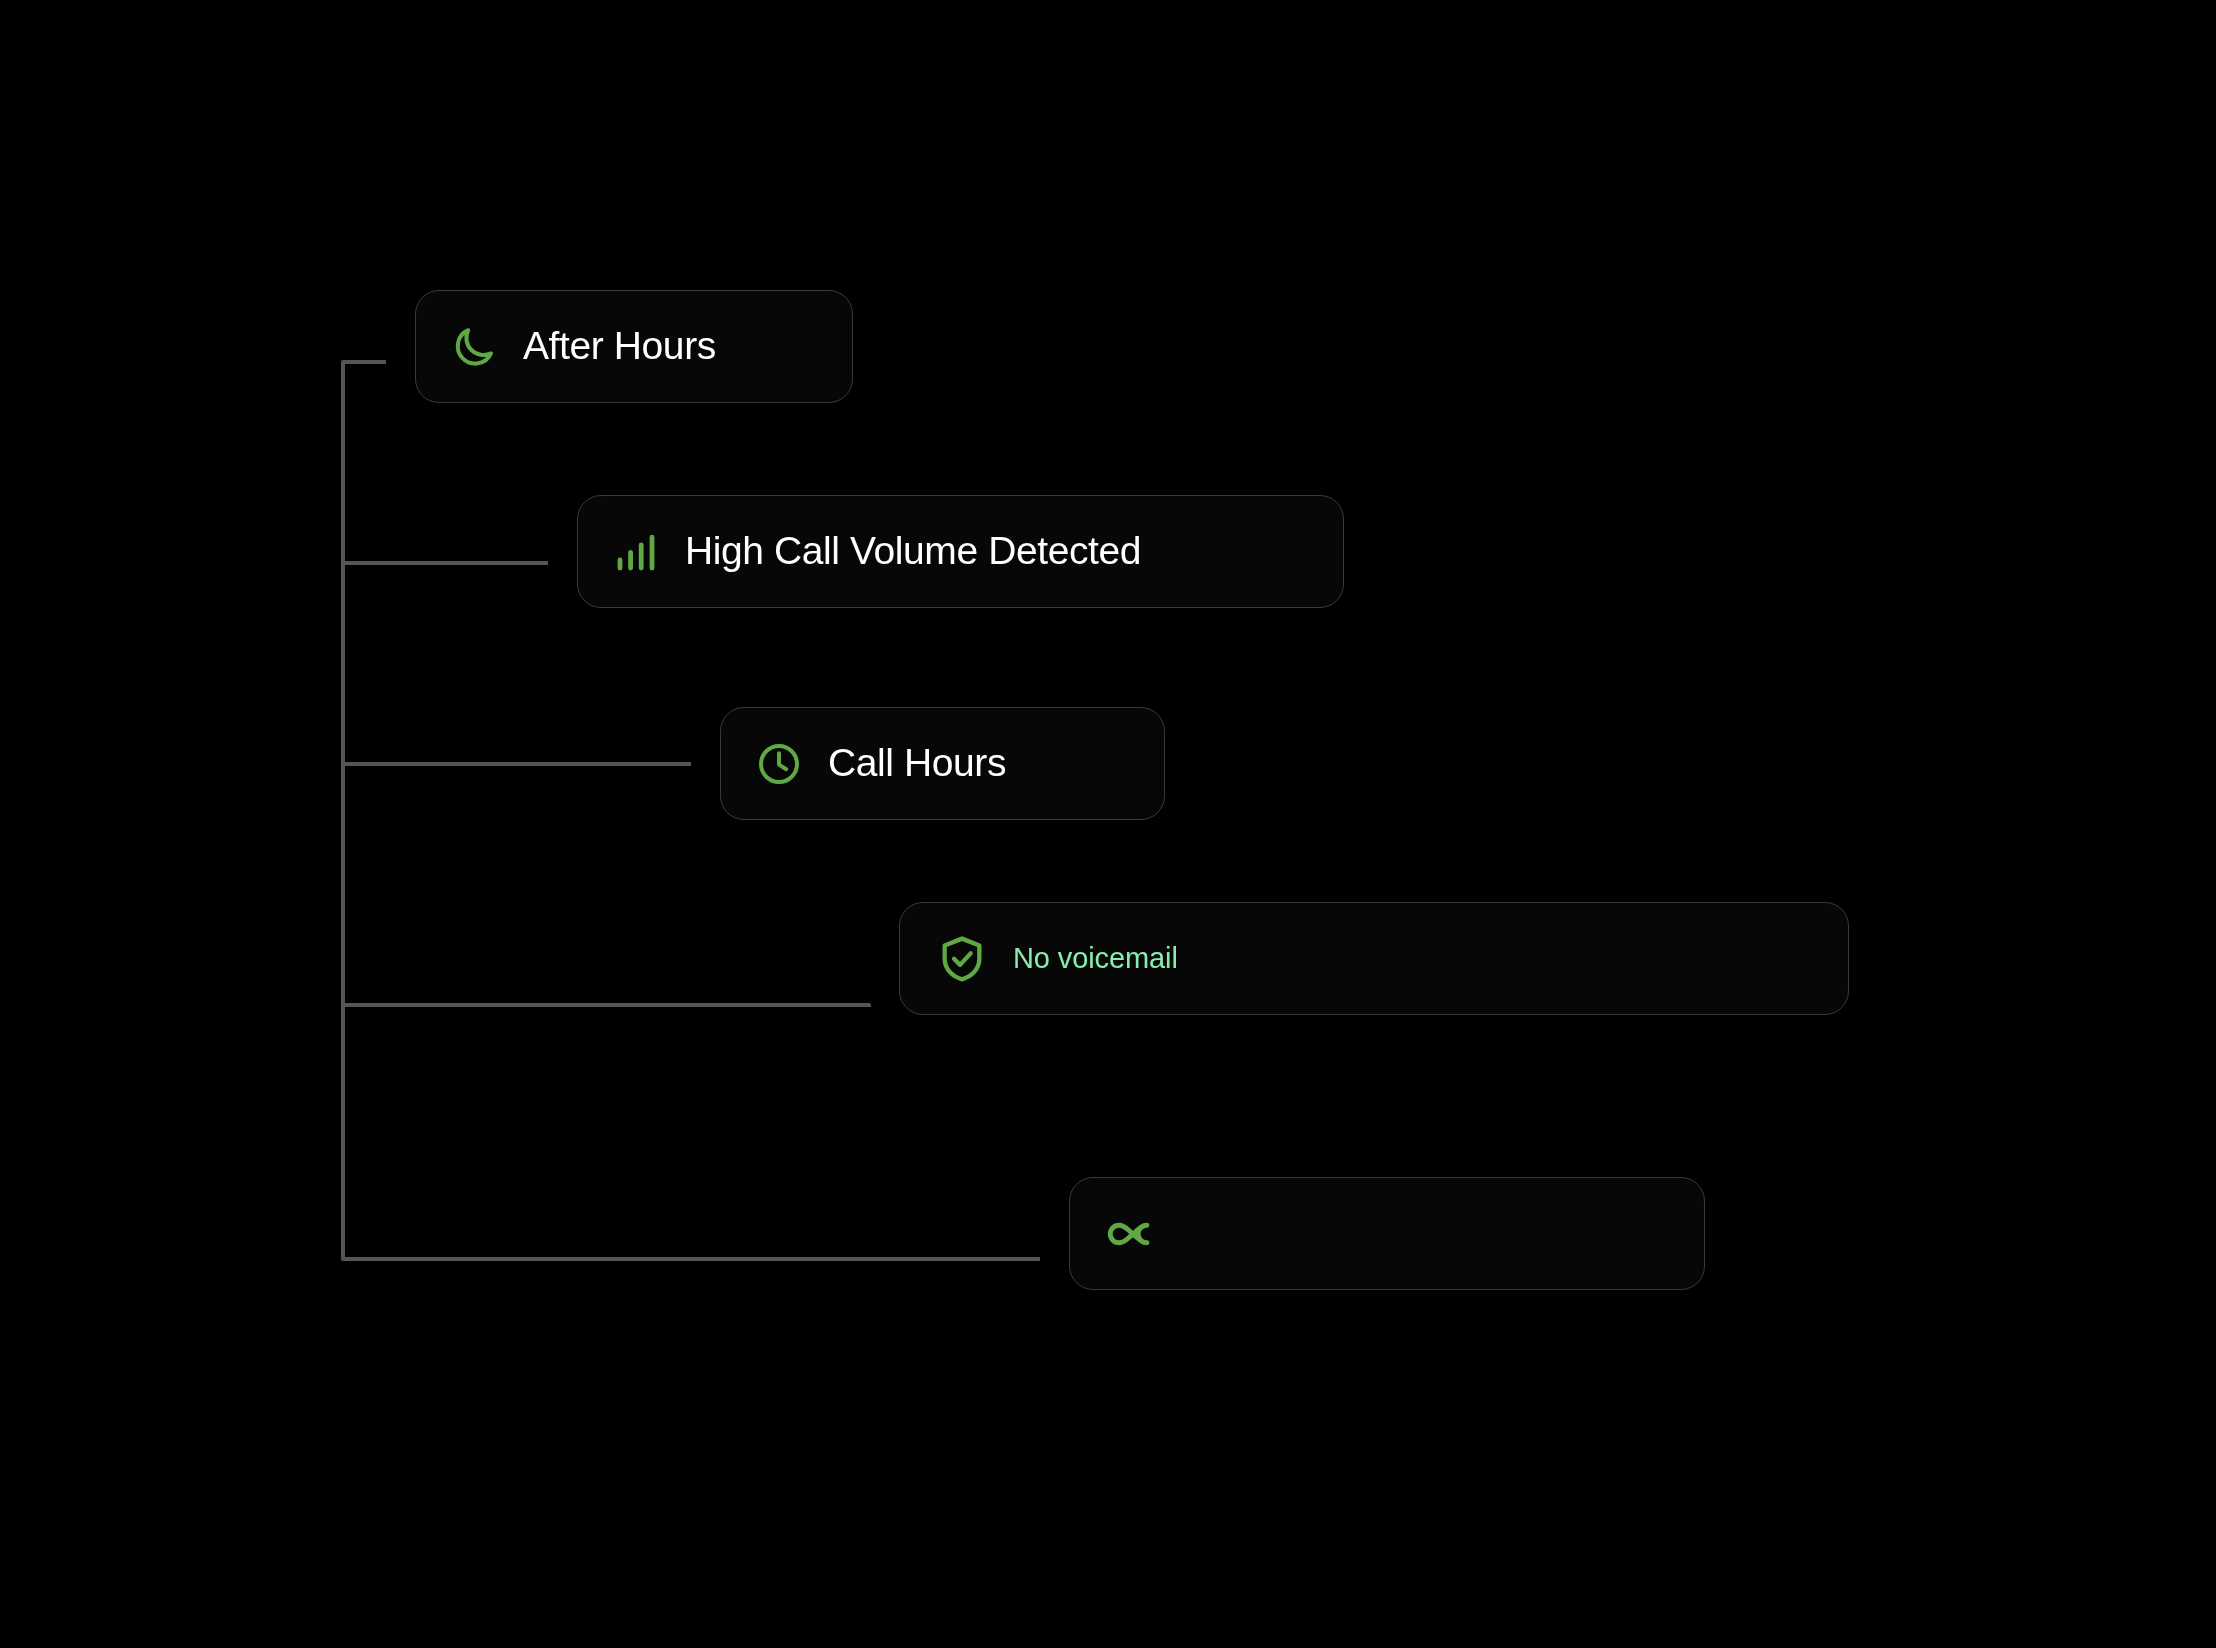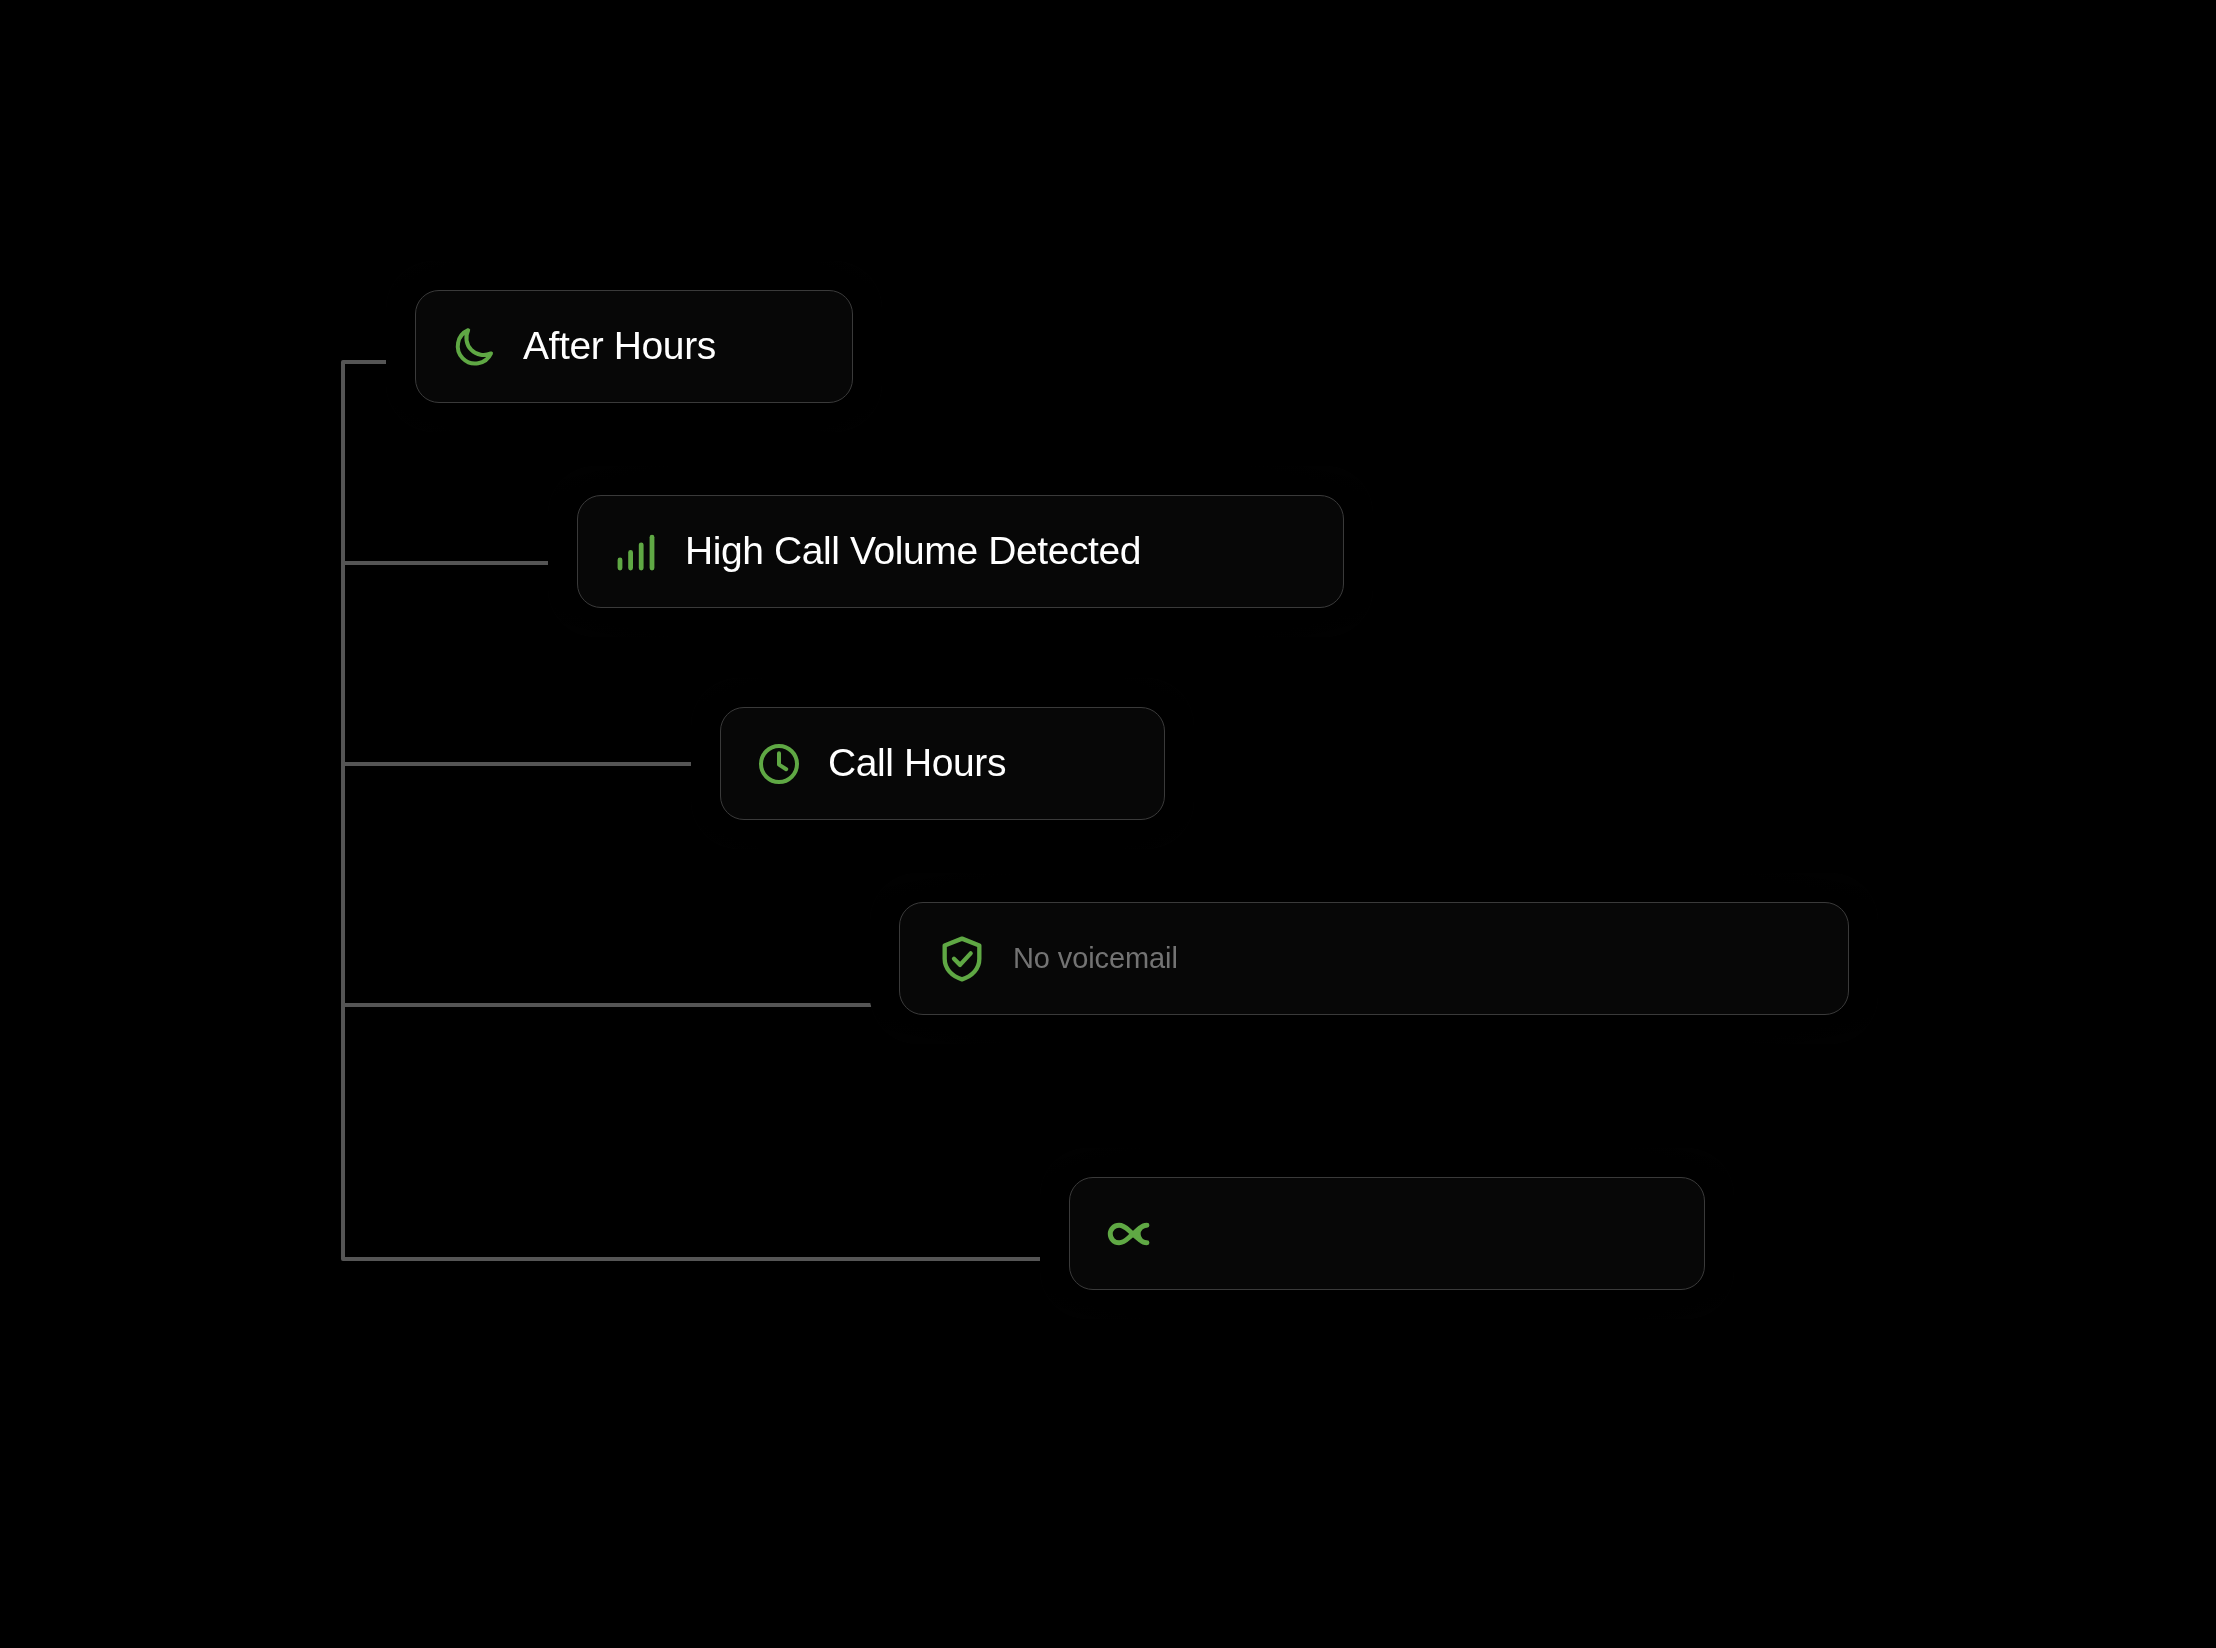--- a/index.html
+++ b/index.html
@@ -63,21 +63,21 @@
 
   .icon{ flex:0 0 auto; display:flex; align-items:center; justify-content:center; }
   .icon svg{ display:block; }
 
   .txt{ display:flex; flex-direction:column; justify-content:center; gap:6.3px; }
   .title{
     color:#ffffff; font-size:39px; font-weight:400; line-height:1.05;
     letter-spacing:-0.4px; white-space:nowrap;
   }
   .subtitle{
-    color:#737373; font-size:29px; font-weight:400; line-height:1.1;
+    color:#86efac; font-size:29px; font-weight:400; line-height:1.1;
     letter-spacing:-0.1px; white-space:nowrap;
   }
 
   
   #glow-0{ left:386px;  top:261px;  width:496px;  }
   #glow-1{ left:548px;  top:466px;  width:825px; }
   #glow-2{ left:691px; top:678px; width:503px;  }
   #glow-3{ left:870px; top:873px; width:1008px; }
   #glow-4{ left:1040px; top:1148px; width:694px; }
 

